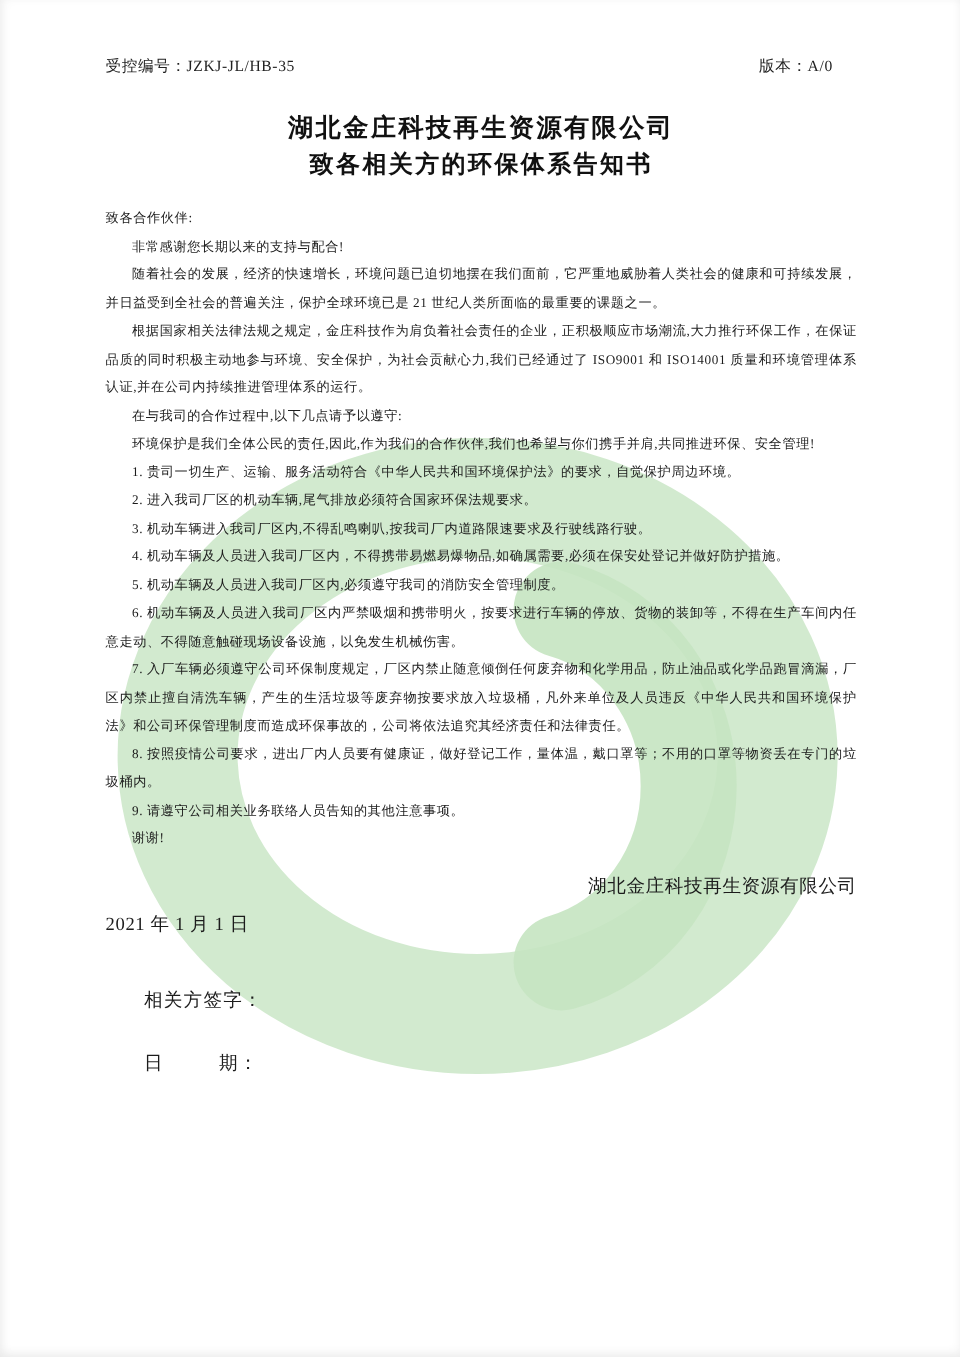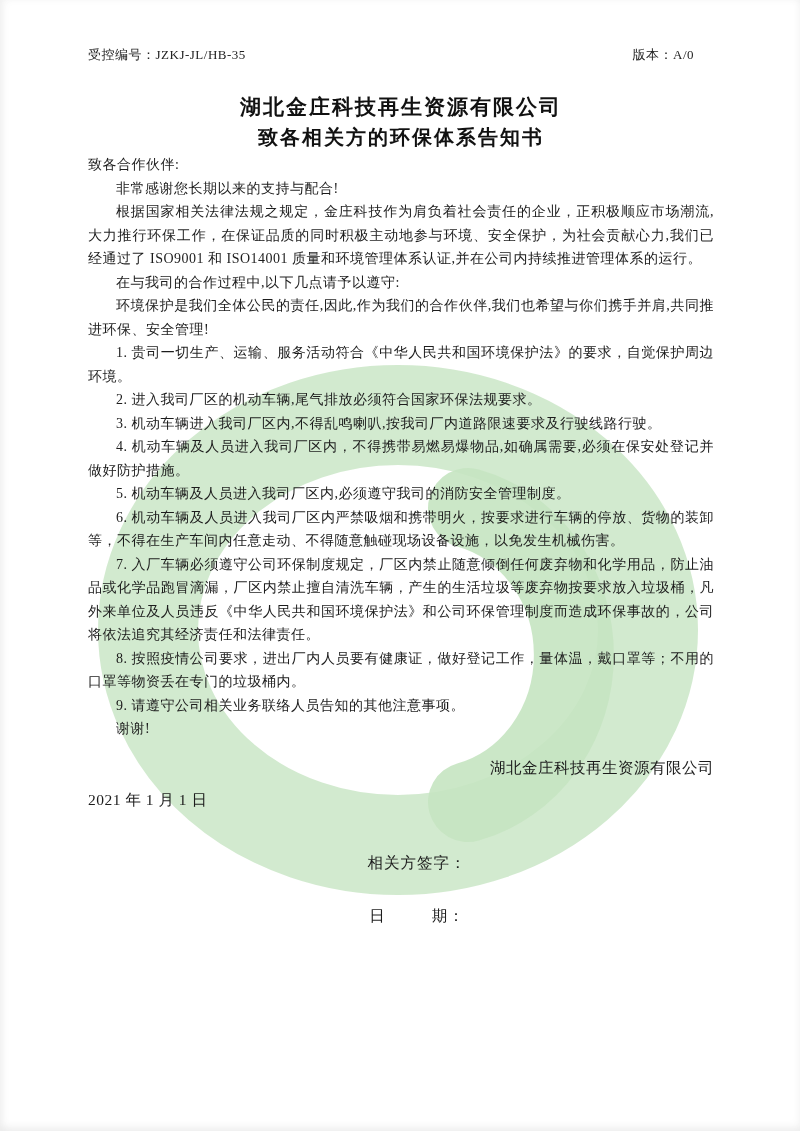--- a/index.html
+++ b/index.html
@@ -46,21 +46,22 @@
     font-size: 21px;
     letter-spacing: 2px;
     line-height: 30px;
   }
   .title-sub {
     font-size: 20px;
     letter-spacing: 2px;
     line-height: 31px;
   }
   .body-text {
-    font-size: 14px;
+    margin-top: 18px;
+    font-size: 11px;
     line-height: 23.5px;
     letter-spacing: 0.5px;
     text-align: justify;
     text-justify: inter-character;
     word-break: break-all;
     font-family: Liberation Serif, serif;
   }
   .body-text p {
     margin: 0;
     text-indent: 2em;
@@ -79,21 +80,21 @@
     padding-right: 0px;
   }
   .closing .date {
     padding-right: 72px;
   }
   .sign-block {
     margin-top: 34px;
     font-size: 15.5px;
     letter-spacing: 1px;
   }
-  .sign-row { margin-left: 32px; line-height: 26px; text-align: center; }
+  .sign-row { margin-left: 32px; line-height: 26px; }
   .sign-row.date-row { margin-top: 27px; font-family: Liberation Serif, serif; }
   .date-gap { display: inline-block; width: 46px; }
 </style>
 </head>
 <body>
 
 <div class="page">
 
   <svg class="watermark" width="800" height="1131" viewBox="0 0 800 1131">
     <ellipse cx="398" cy="630" rx="250" ry="215" fill="none" stroke-width="100" opacity="0.9" stroke="#cde8ca"></ellipse>
@@ -108,20 +109,21 @@
     </div>
 
     <div class="titles">
       <div class="title-main">湖北金庄科技再生资源有限公司</div>
       <div class="title-sub">致各相关方的环保体系告知书</div>
     </div>
 
     <div class="body-text">
       <p class="salutation">致各合作伙伴:</p>
       <p>非常感谢您长期以来的支持与配合!</p>
+      <p>随着社会的发展，经济的快速增长，环境问题已迫切地摆在我们面前，它严重地威胁着人类社会的健康和可持续发展，并日益受到全社会的普遍关注，保护全球环境已是 21 世纪人类所面临的最重要的课题之一。</p>
       <p>根据国家相关法律法规之规定，金庄科技作为肩负着社会责任的企业，正积极顺应市场潮流,大力推行环保工作，在保证品质的同时积极主动地参与环境、安全保护，为社会贡献心力,我们已经通过了 ISO9001 和 ISO14001 质量和环境管理体系认证,并在公司内持续推进管理体系的运行。</p>
       <p>在与我司的合作过程中,以下几点请予以遵守:</p>
       <p>环境保护是我们全体公民的责任,因此,作为我们的合作伙伴,我们也希望与你们携手并肩,共同推进环保、安全管理!</p>
       <p>1. 贵司一切生产、运输、服务活动符合《中华人民共和国环境保护法》的要求，自觉保护周边环境。</p>
       <p>2. 进入我司厂区的机动车辆,尾气排放必须符合国家环保法规要求。</p>
       <p>3. 机动车辆进入我司厂区内,不得乱鸣喇叭,按我司厂内道路限速要求及行驶线路行驶。</p>
       <p>4. 机动车辆及人员进入我司厂区内，不得携带易燃易爆物品,如确属需要,必须在保安处登记并做好防护措施。</p>
       <p>5. 机动车辆及人员进入我司厂区内,必须遵守我司的消防安全管理制度。</p>
       <p>6. 机动车辆及人员进入我司厂区内严禁吸烟和携带明火，按要求进行车辆的停放、货物的装卸等，不得在生产车间内任意走动、不得随意触碰现场设备设施，以免发生机械伤害。</p>
       <p>7. 入厂车辆必须遵守公司环保制度规定，厂区内禁止随意倾倒任何废弃物和化学用品，防止油品或化学品跑冒滴漏，厂区内禁止擅自清洗车辆，产生的生活垃圾等废弃物按要求放入垃圾桶，凡外来单位及人员违反《中华人民共和国环境保护法》和公司环保管理制度而造成环保事故的，公司将依法追究其经济责任和法律责任。</p>

